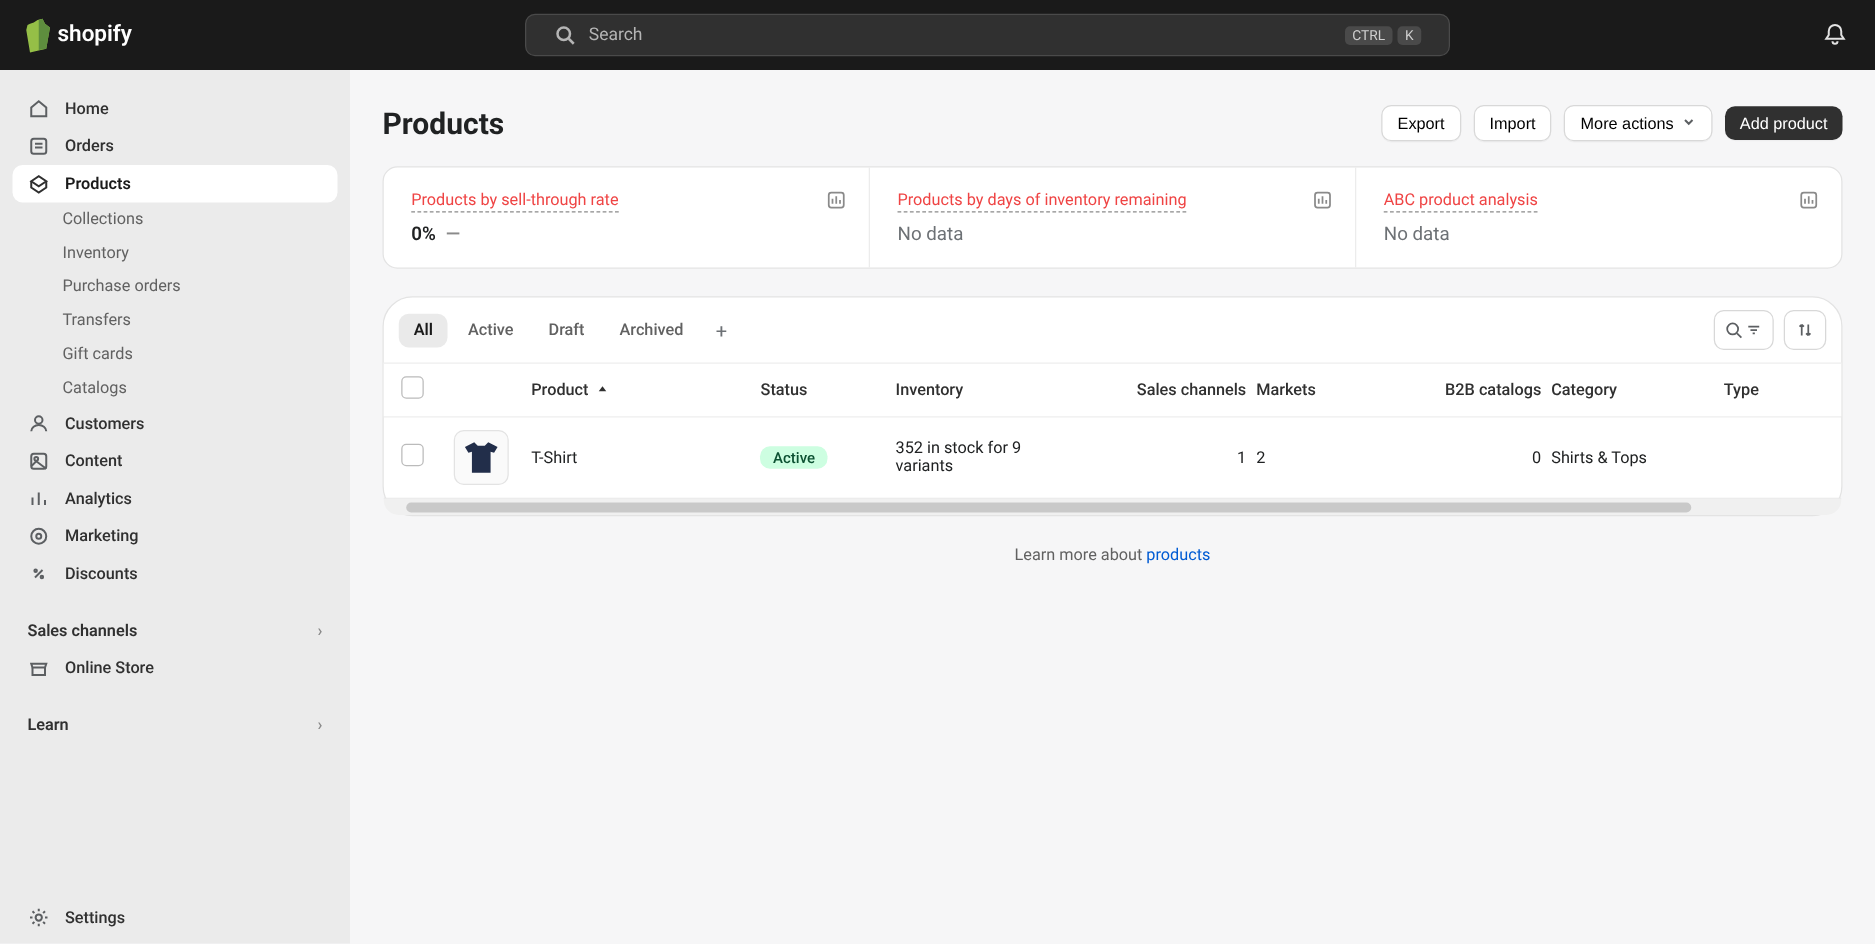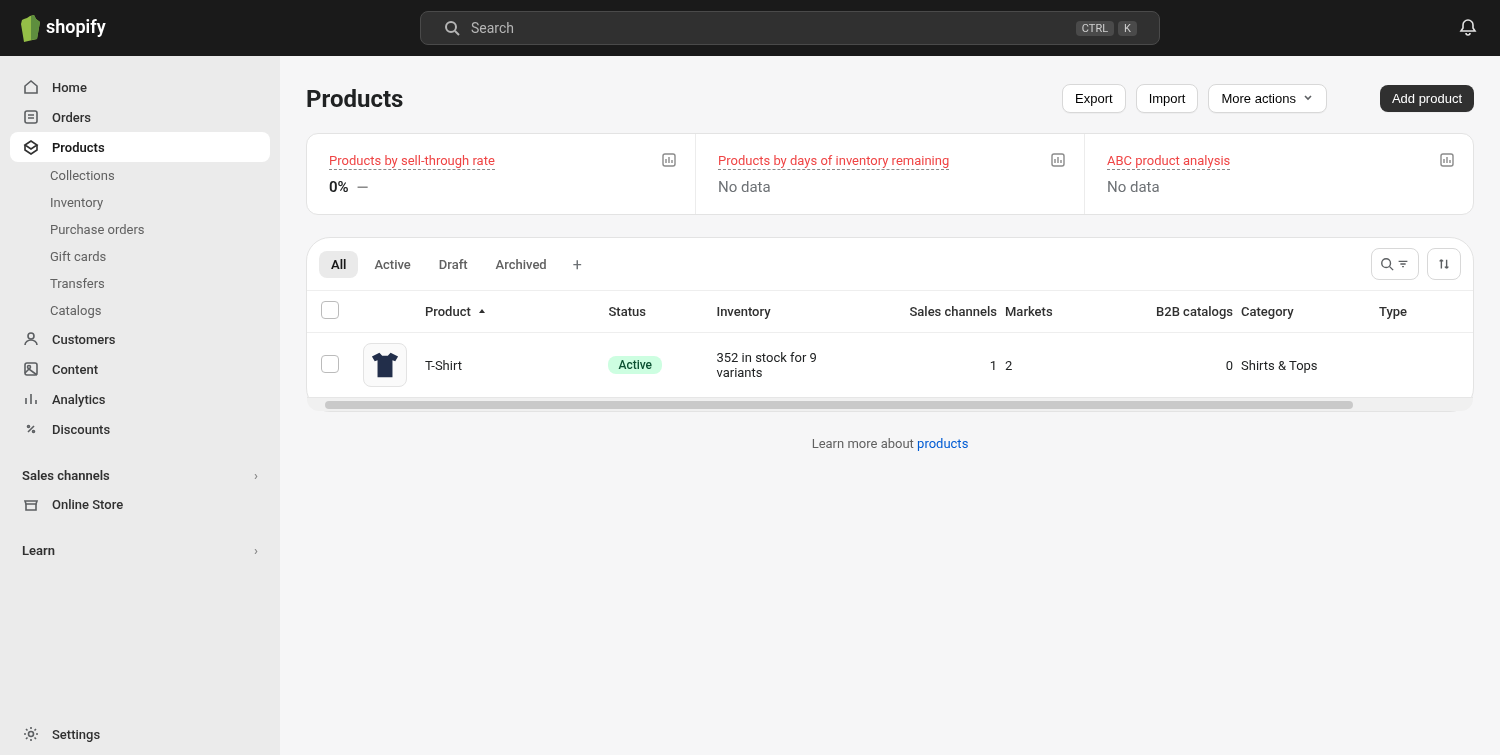--- a/index.html
+++ b/index.html
@@ -127,21 +127,20 @@
       font-size: 13px;
       font-weight: 500;
       cursor: pointer;
       box-shadow: 0 1px 0 rgba(0,0,0,0.03);
       display: inline-flex; align-items: center; gap: 6px;
     }
     .btn.primary {
       background: #303030;
       color: #fff;
       border: none;
-      margin-left: 43px;
     }
     
     .stats {
       background: #fff;
       border: 1px solid #e3e3e3;
       border-radius: 12px;
       display: flex;
       margin-bottom: 22px;
     }
     .stat {
@@ -328,24 +327,24 @@
     <div class="nav-sub">
         <span>Collections</span>
       </div>
     <div class="nav-sub">
         <span>Inventory</span>
       </div>
     <div class="nav-sub">
         <span>Purchase orders</span>
       </div>
     <div class="nav-sub">
+        <span>Transfers</span>
+      </div>
+    <div class="nav-sub">
         <span>Gift cards</span>
-      </div>
-    <div class="nav-sub">
-        <span>Transfers</span>
       </div>
     <div class="nav-sub">
         <span>Catalogs</span>
       </div>
 
     <div class="nav-item">
       <span class="icon">
           <svg width="18" height="18" viewBox="0 0 18 18" fill="none" stroke="#5c5f62" stroke-width="1.6">
             <circle cx="9" cy="6" r="3"></circle>
             <path d="M3 15c0-3 3-5 6-5s6 2 6 5"></path>
@@ -363,20 +362,29 @@
         </span>
       <span>Content</span>
     </div>
     <div class="nav-item">
       <span class="icon">
           <svg width="18" height="18" viewBox="0 0 18 18" fill="none" stroke="#5c5f62" stroke-width="1.6">
             <path d="M4 14V8M9 14V4M14 14v-4"></path>
           </svg>
         </span>
       <span>Analytics</span>
+    </div>
+    <div class="nav-item">
+      <span class="icon">
+          <svg width="18" height="18" viewBox="0 0 18 18" fill="none" stroke="#5c5f62" stroke-width="1.6">
+            <circle cx="9" cy="9" r="6"></circle>
+            <circle cx="9" cy="9" r="2"></circle>
+          </svg>
+        </span>
+      <span>Marketing</span>
     </div>
     <div class="nav-item">
       <span class="icon">
           <svg width="18" height="18" viewBox="0 0 18 18" fill="none" stroke="#5c5f62" stroke-width="1.6">
             <path d="M6 12l6-6"></path>
             <circle cx="6.5" cy="6.5" r="1"></circle>
             <circle cx="11.5" cy="11.5" r="1"></circle>
           </svg>
         </span>
       <span>Discounts</span>

